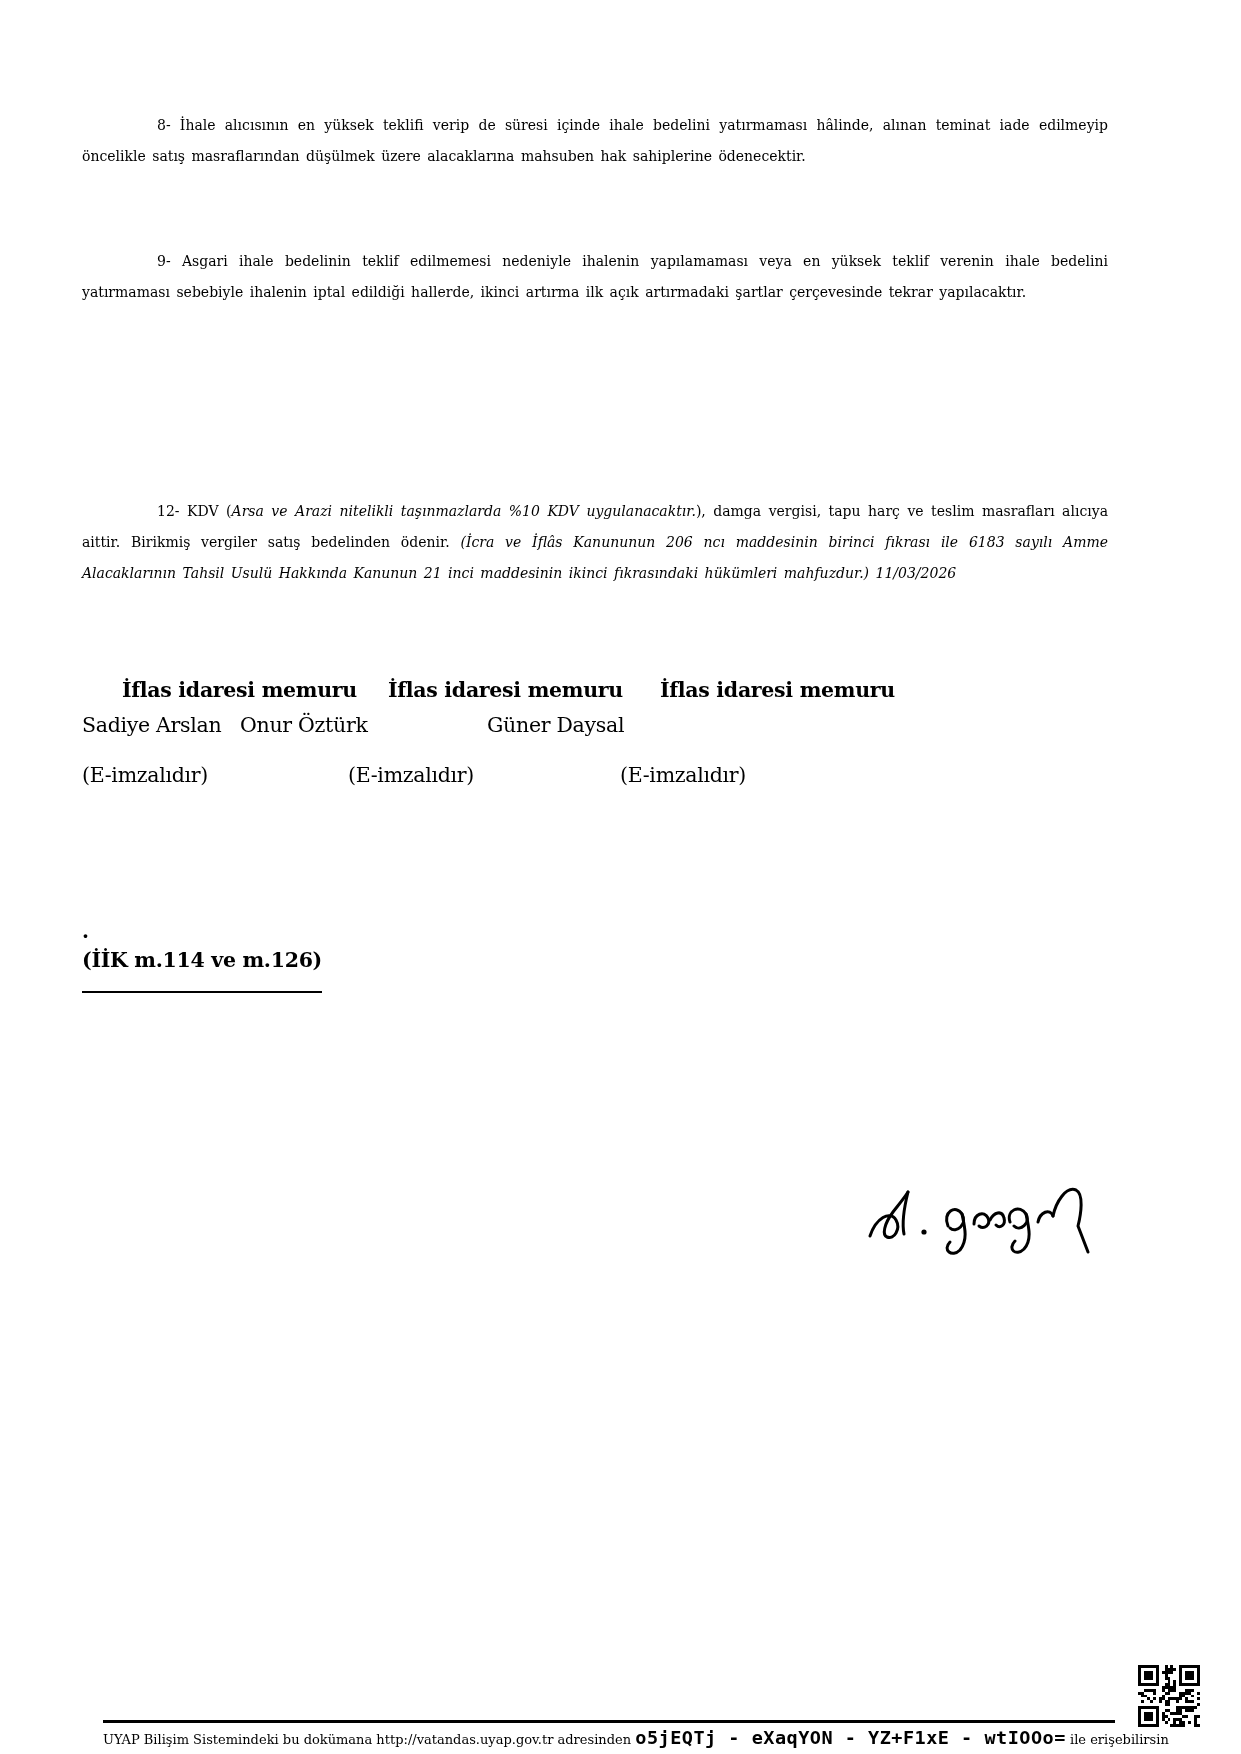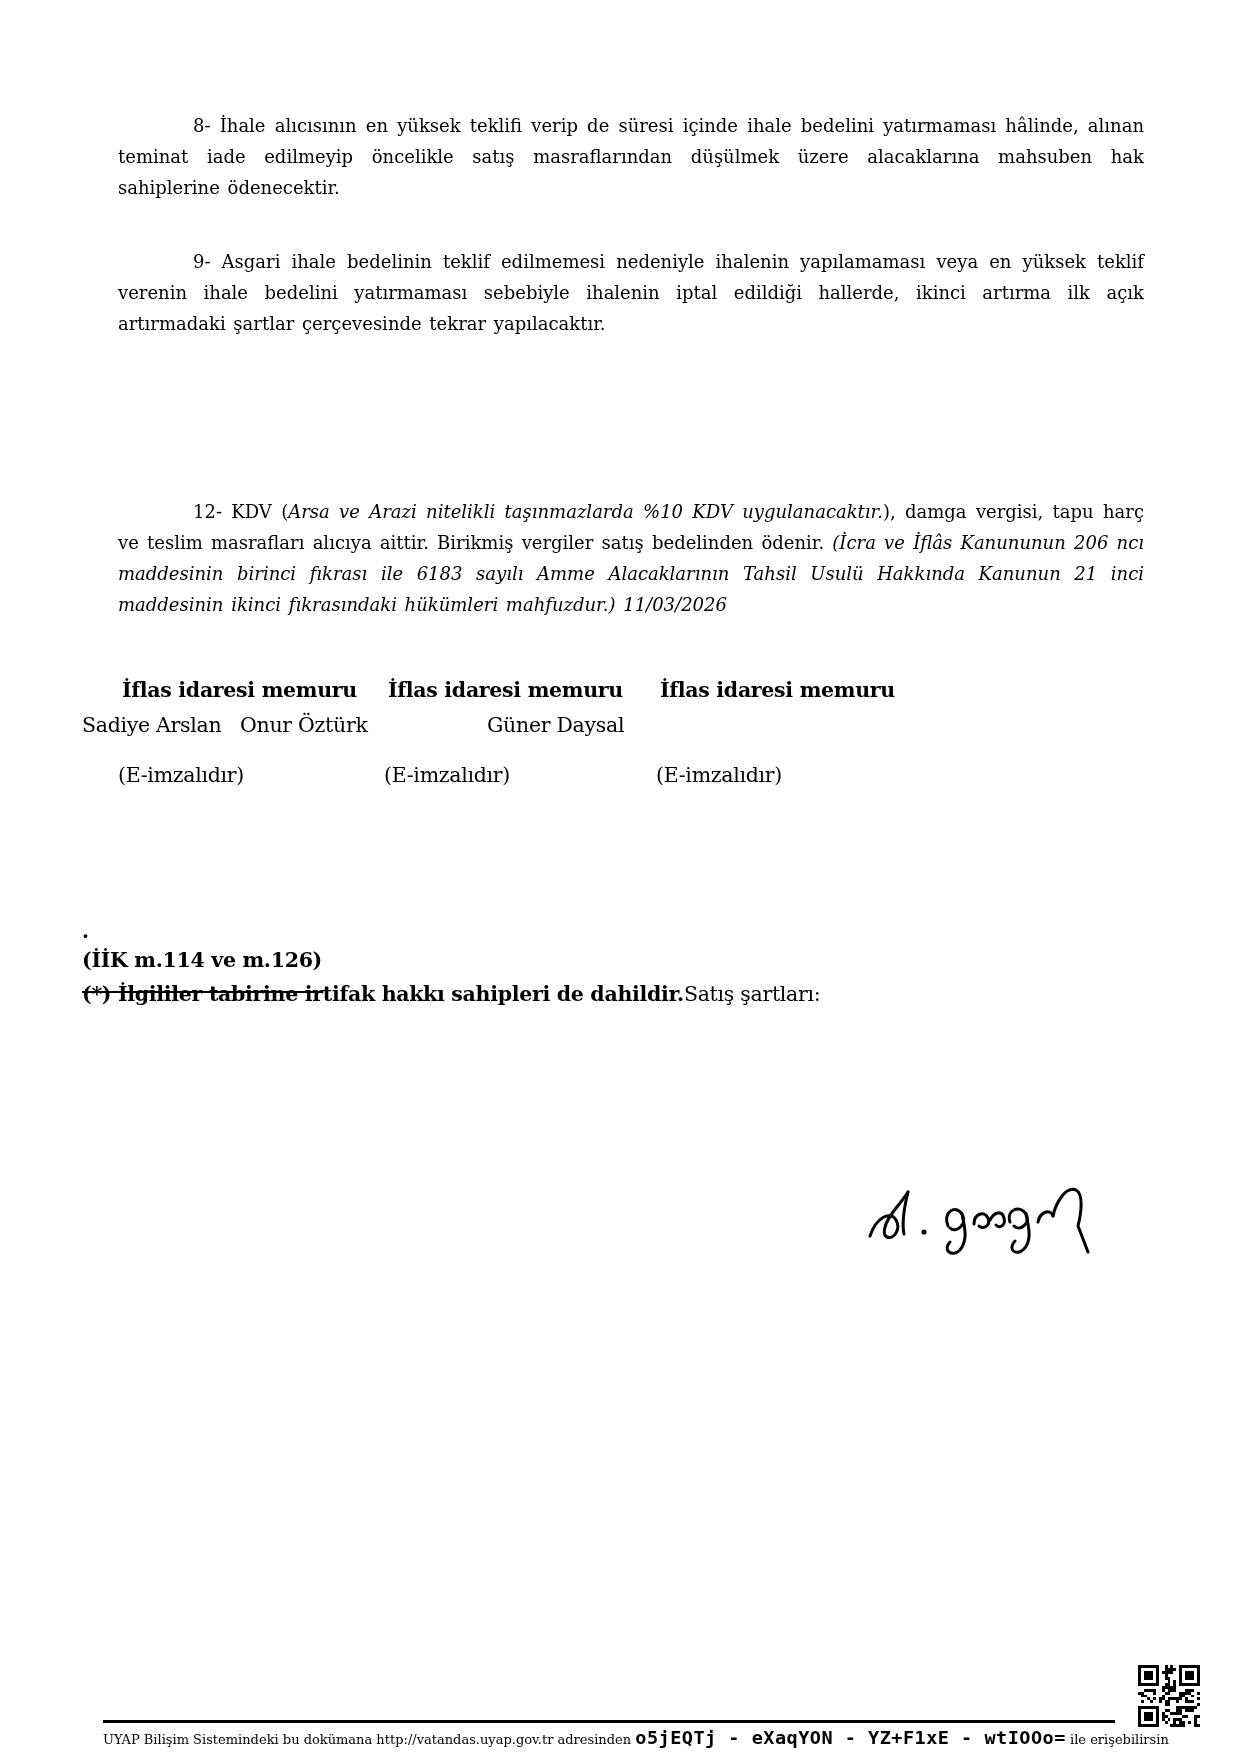--- a/index.html
+++ b/index.html
@@ -7,35 +7,34 @@
     position:relative;
     width:1241px;height:1754px;
     background:#ffffff;
     margin:0 auto;
     font-family:"DejaVu Serif","Liberation Serif",serif;
     color:#000;
     overflow:hidden;
   }
   .clause{
     position:absolute;left:82px;width:1026px;
-    font-size:18px;line-height:31px;
+    font-size:14px;line-height:31px;
     text-align:justify;text-indent:75px;
     word-spacing:2px;
-    margin-left:36px;
   }
   .clause.tight{letter-spacing:-0.3px;}
   .ital{font-style:italic;}
   .sig-title{
     position:absolute;font-weight:bold;font-size:20.5px;letter-spacing:-0.3px;white-space:pre;margin-left:40px;
   }
   .sig-name{
     position:absolute;font-weight:normal;font-size:20.5px;letter-spacing:-0.3px;white-space:pre;
   }
   .sig-esign{
-    position:absolute;font-size:20.5px;letter-spacing:-0.3px;white-space:pre;margin-left:36px;
+    position:absolute;font-size:20.5px;letter-spacing:-0.3px;white-space:pre;
   }
   .note-dot{position:absolute;left:82px;top:924px;font-size:20px;font-weight:bold;line-height:14px;}
   .note-iik{
     position:absolute;left:82px;top:948px;
     font-weight:bold;font-size:20.5px;
     border-bottom:2.5px solid #000;padding-bottom:19px;
     display:inline-block;letter-spacing:-0.3px;
   }
   .note-star{
     position:absolute;left:82px;top:982px;font-size:20.5px;letter-spacing:-0.3px;
@@ -76,21 +75,20 @@
 
   <span class="sig-name" style="left:82px;top:713px;">Sadiye Arslan   Onur Öztürk</span>
   <span class="sig-name" style="left:487px;top:713px;">Güner Daysal</span>
 
   <span class="sig-esign" style="left:82px;top:763px;">(E-imzalıdır)</span>
   <span class="sig-esign" style="left:348px;top:763px;">(E-imzalıdır)</span>
   <span class="sig-esign" style="left:620px;top:763px;">(E-imzalıdır)</span>
 
   <div class="note-dot">.</div>
   <div class="note-iik">(İİK m.114 ve m.126)</div>
-  <div class="note-star"><b>(*) İlgililer tabirine irtifak hakkı sahipleri de dahildir.</b><span>Satış şartları:</span></div>
 
 
   <div class="sign-wrap">
     <svg viewBox="0 0 240 100" width="240" height="100" fill="none" stroke="#000" stroke-width="3" stroke-linecap="round" stroke-linejoin="round">
       <path d="M8,64 C14,46 28,38 34,48 C39,57 32,68 25,65 C20,63 22,52 31,40 C38,31 43,25 46,20"></path>
       <path d="M46,20 C42,36 40,52 42,62"></path>
       <circle cx="62" cy="60" r="2.6" fill="#000" stroke="none"></circle>
       <path d="M86,54 C80,40 94,32 100,42 C106,52 94,62 88,56"></path>
       <path d="M100,42 C103,56 106,68 98,78 C90,86 80,78 88,70"></path>
       <path d="M112,52 C112,42 122,38 126,46 C129,53 122,58 117,54"></path>

